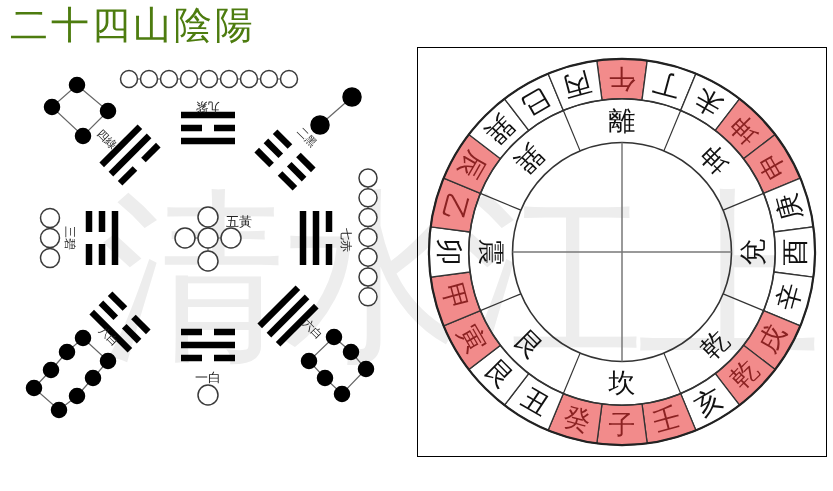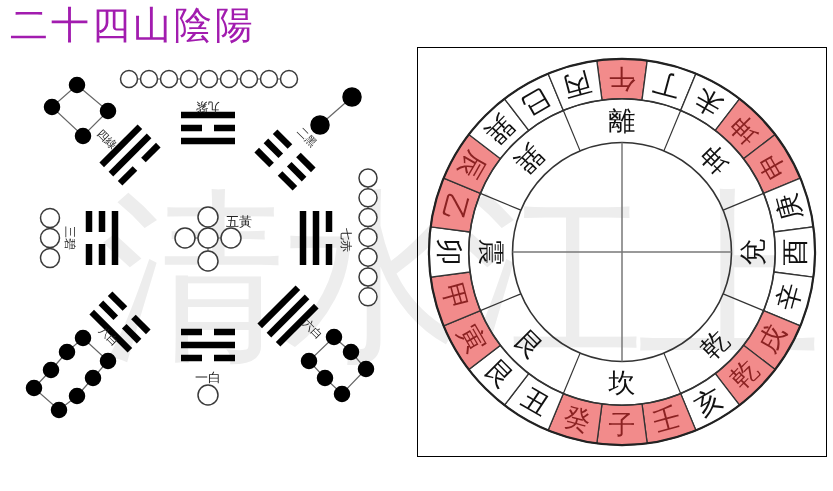--- a/index.html
+++ b/index.html
@@ -1,18 +1,18 @@
 <!DOCTYPE html>
 <html><head>
 <meta charset="utf-8">
 <style>
   html,body{margin:0;padding:0;background:#fff;}
   .page{position:relative;width:833px;height:491px;background:#fff;overflow:hidden;
         font-family:"Liberation Serif","DejaVu Serif",serif;}
-  .title{position:absolute;left:10px;top:0px;font-size:38px;letter-spacing:3px;color:#a21caf;
+  .title{position:absolute;left:10px;top:0px;font-size:38px;letter-spacing:3px;color:#4d7c0f;
          font-family:Liberation Serif, serif;white-space:nowrap;}
   .watermark{position:absolute;left:100px;top:185px;font-size:185px;line-height:1;
              color:#ededed;letter-spacing:-6px;white-space:nowrap;z-index:0;
              font-family:"DejaVu Serif",serif;}
   .luoshu{position:absolute;left:25px;top:55px;z-index:1;}
   .compass-box{position:absolute;left:417px;top:47px;width:408px;height:408px;
                border:1.5px solid #000;z-index:1;}
   svg text{font-family:"Liberation Serif","DejaVu Serif",serif;}
 </style>
 </head>

